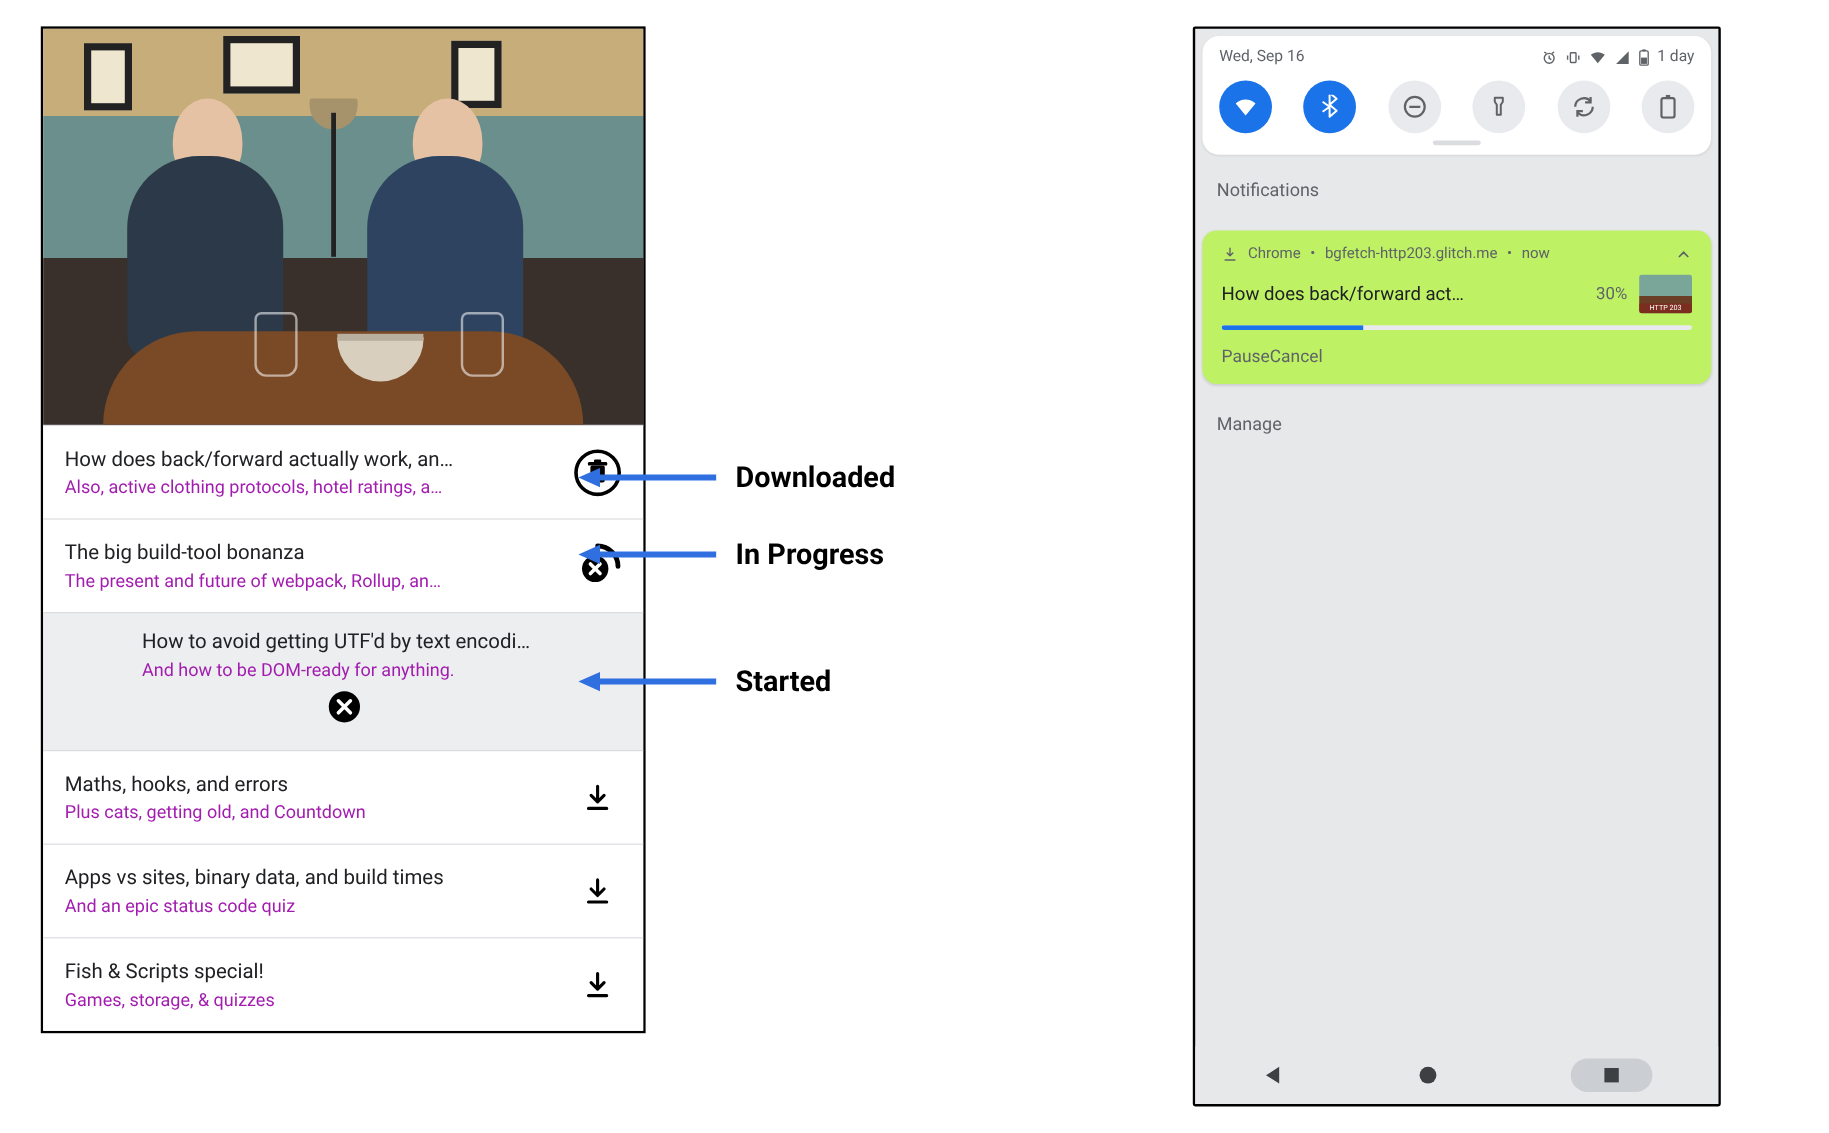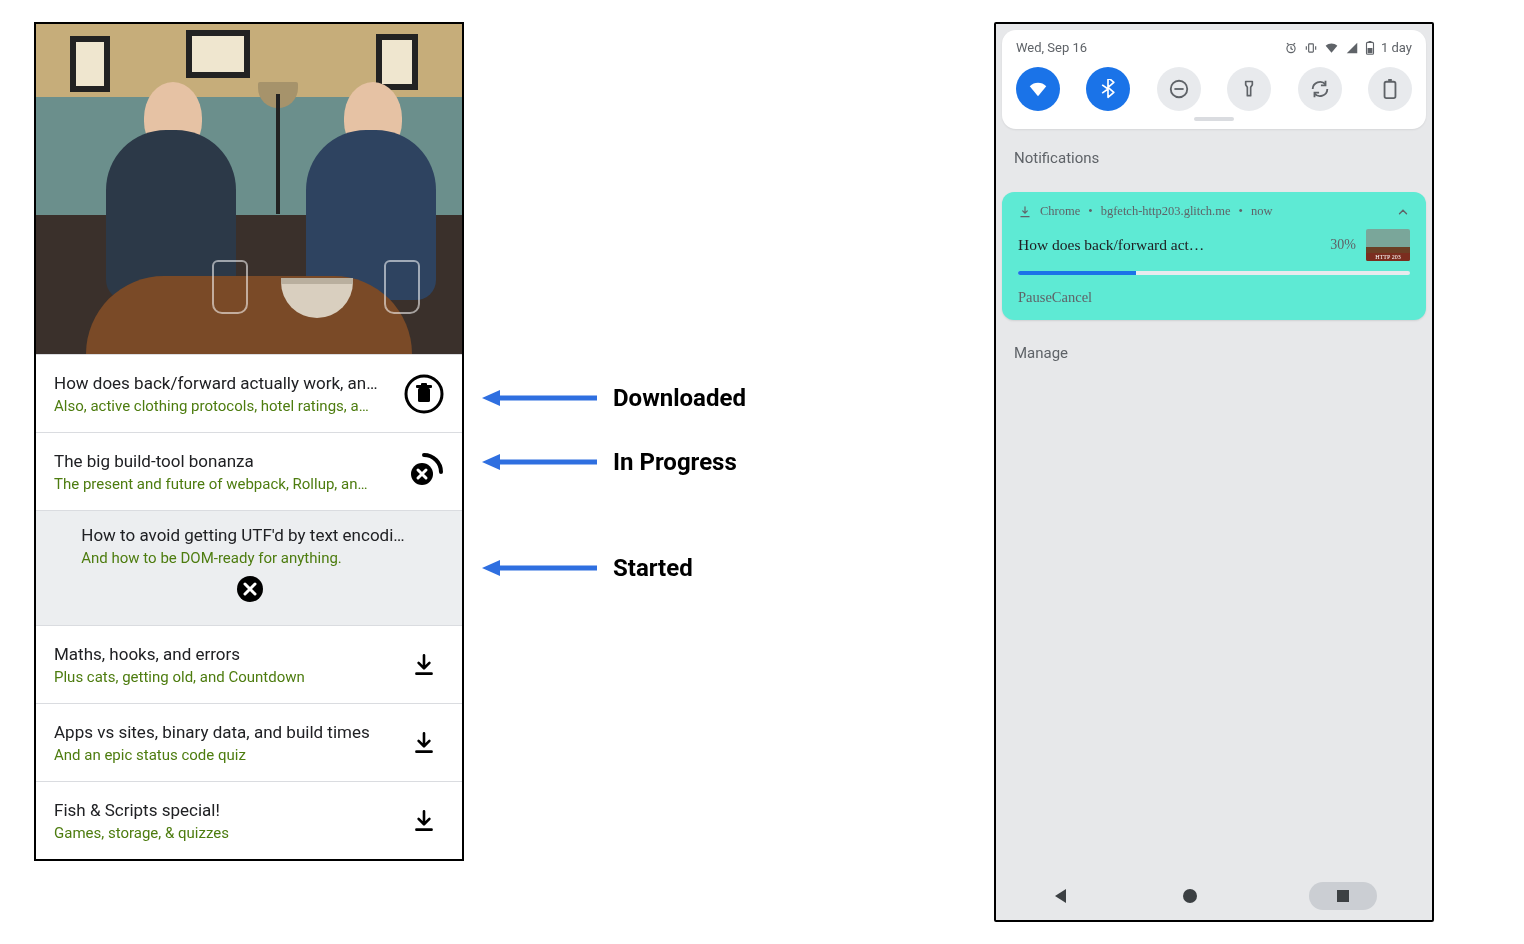--- a/index.html
+++ b/index.html
@@ -10,21 +10,21 @@
     height: 944px;
     position: relative;
     color: #202124;
   }
 
   
   .left-panel {
     position: absolute;
     left: 34px;
     top: 22px;
-    width: 430px;
+    width: 504px;
     border: 2px solid #000;
     background: #fff;
   }
   .hero {
     width: 100%;
     height: 330px;
     background: linear-gradient(#c6ad7a 0%, #c6ad7a 22%, #6b8f8c 22%, #6b8f8c 58%, #3a302b 58%, #3a302b 100%);
     position: relative;
     overflow: hidden;
   }
@@ -77,21 +77,21 @@
     border-top:1px solid #dadce0;
     background:#fff;
     min-height:78px;
   }
   .ep.selected { background:#eceef0;flex-direction:column; }
   .ep .txt { flex:1; min-width:0; padding-right:14px; }
   .ep .title {
     font-size:17px; color:#202124; white-space:nowrap; overflow:hidden; text-overflow:ellipsis;
   }
   .ep .sub {
-    font-size:15px; color:#4d7c0f; margin-top:4px; white-space:nowrap; overflow:hidden; text-overflow:ellipsis;
+    font-size:15px; color:#a21caf; margin-top:4px; white-space:nowrap; overflow:hidden; text-overflow:ellipsis;
   }
   .ep .action {
     width:44px; height:44px; flex:0 0 44px; display:flex; align-items:center; justify-content:center;
     cursor:pointer;
   }
 
   
   .arrow-row {
     position:absolute; left:482px; height:20px; display:flex; align-items:center;
   }
@@ -117,23 +117,22 @@
   .tile {
     width:44px; height:44px; border-radius:50%; background:#e8eaed;
     display:flex; align-items:center; justify-content:center; color:#5f6368;
   }
   .tile.active { background:#1a73e8; color:#fff; }
   .qs-handle { width:40px; height:4px; background:#dadce0; border-radius:2px; margin:6px auto 2px; }
 
   .notif-header { font-size:15px; color:#5f6368; padding:14px 18px 25px; }
 
   .notif-card {
-    margin:0 6px; background:#5eead4; border-radius:12px; padding:12px 16px 14px;
+    margin:0 6px; background:#bef264; border-radius:12px; padding:12px 16px 14px;
     box-shadow:0 1px 2px rgba(0,0,0,.1);
-    font-family:Liberation Serif, serif;
   }
   .notif-srcrow {
     display:flex; align-items:center; gap:8px; font-size:12.5px; color:#5f6368;
   }
   .notif-srcrow .chev { margin-left:auto; color:#5f6368; }
   .notif-main {
     display:flex; align-items:center; justify-content:space-between; margin-top:10px;
   }
   .notif-title { font-size:15.5px; color:#202124; }
   .notif-pct { font-size:14px; color:#5f6368; margin-left:auto; margin-right:10px; }

